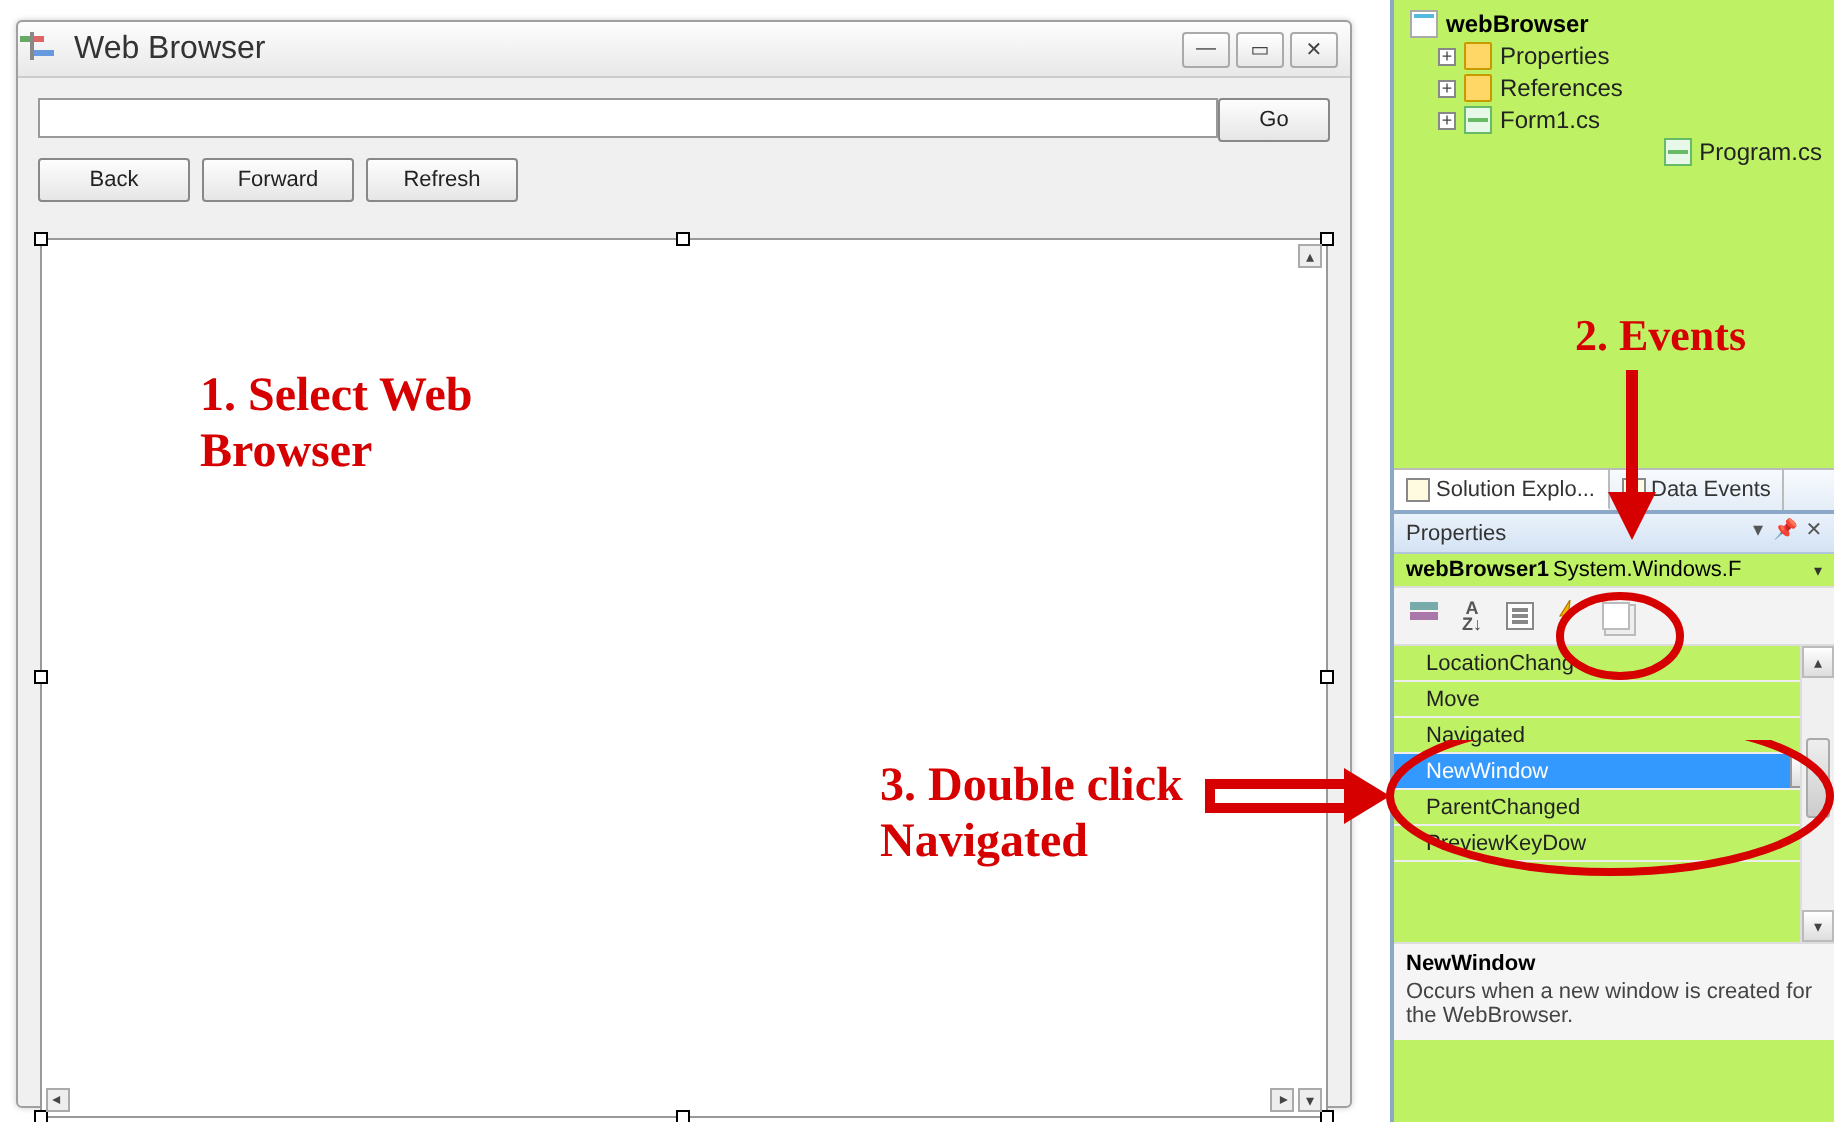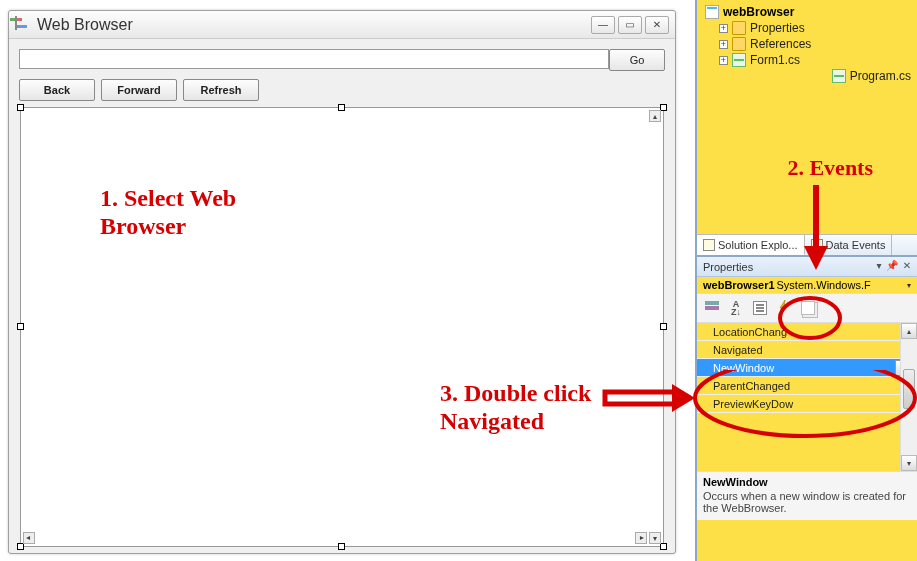--- a/index.html
+++ b/index.html
@@ -15,34 +15,34 @@
 .app-icon-bottom { position: absolute; left: 1px; bottom: 1px; width: 10px; height: 3px; background: #69d; }
 .title-text { flex: 1; font-size: 16px; color: #333; }
 .win-buttons { display: flex; gap: 3px; }
 .win-btn { width: 24px; height: 18px; border: 1px solid #aaa; border-radius: 2px; background: linear-gradient(#fff,#e8e8e8); display: flex; align-items: center; justify-content: center; font-size: 10px; color: #444; }
 
 .form-body { padding: 10px; }
 .url-row { display: flex; gap: 0; margin-bottom: 8px; }
 .url-input { flex: 1; height: 20px; border: 1px solid #999; background: #fff; padding: 0 4px; }
 .btn { height: 22px; border: 1px solid #888; border-radius: 2px; background: linear-gradient(#fdfdfd,#e6e6e6); padding: 0 18px; font-size: 11px; color: #222; display: inline-flex; align-items: center; justify-content: center; cursor: default; }
 .btn.go { flex: 0 0 56px; padding: 0; }
-.nav-row { display: flex; gap: 6px; margin-bottom: 6px; font-weight: bold; }
+.nav-row { display: flex; gap: 6px; margin-bottom: 18px; }
 .nav-row .btn { width: 76px; padding: 0; }
 
 .canvas-area { position: relative; width: 644px; height: 440px; border: 1px solid #999; background: #fff; margin: 0 auto; }
 .sel-handle { position: absolute; width: 7px; height: 7px; border: 1px solid #000; background: #fff; }
 .h-tl { left: -4px; top: -4px; } .h-t { left: 50%; top: -4px; margin-left: -4px; } .h-tr { right: -4px; top: -4px; }
 .h-l { left: -4px; top: 50%; margin-top: -4px; } .h-r { right: -4px; top: 50%; margin-top: -4px; }
 .h-bl { left: -4px; bottom: -4px; } .h-b { left: 50%; bottom: -4px; margin-left: -4px; } .h-br { right: -4px; bottom: -4px; }
 
 .scroll-arrow { position: absolute; width: 12px; height: 12px; background: #eee; border: 1px solid #aaa; display: flex; align-items: center; justify-content: center; font-size: 8px; color: #444; }
 .sa-tr { right: 2px; top: 2px; } .sa-br { right: 2px; bottom: 2px; } .sa-bl2 { right: 16px; bottom: 2px; transform: rotate(-90deg); } .sa-bl3 { left: 2px; bottom: 2px; transform: rotate(90deg); }
 
 
-.right-col { position: absolute; right: 0; top: 0; width: 222px; height: 561px; border-left: 2px solid #8ba8c8; background: #fde047; }
+.right-col { position: absolute; right: 0; top: 0; width: 222px; height: 561px; border-left: 2px solid #8ba8c8; background: #bef264; }
 .tree { padding: 4px 6px 10px 8px; font-size: 12px; }
 .tree-item { display: flex; align-items: center; gap: 4px; padding: 1px 0; }
 .tree-lvl1 { padding-left: 14px; } .tree-lvl2 { padding-left: 30px; justify-content: flex-end; }
 .expander { width: 9px; height: 9px; border: 1px solid #888; display: inline-flex; align-items: center; justify-content: center; font-size: 9px; line-height: 7px; color: #444; background: #fff; cursor: default; }
 .node-icon { width: 14px; height: 14px; display: inline-block; }
 .icon-folder { background: #ffd766; border: 1px solid #c79a00; border-radius: 1px; }
 .icon-cs { background: #e8f8e8; border: 1px solid #6b6; position: relative; }
 .icon-cs::after { content:""; position:absolute; left:1px; top:5px; width:10px; height:2px; background:#6b6; }
 .icon-proj { background: #fff; border: 1px solid #aaa; position: relative; }
 .icon-proj::after { content:""; position:absolute; left:1px; top:1px; width:10px; height:2px; background:#5bd; }
@@ -210,20 +210,23 @@
       </div>
       <div class="ptool">
           <span class="ptool-icon-pages"></span>
         </div>
     </div>
     <div class="props-list">
       <div class="props-row">
           <span>LocationChang</span>
         </div>
       <div class="props-row">
+          <span>Move</span>
+        </div>
+      <div class="props-row">
           <span>Navigated</span>
         </div>
       <div class="props-row selected">
         <span>NewWindow</span>
         <span class="val-dd">▾</span>
       </div>
       <div class="props-row">
           <span>ParentChanged</span>
         </div>
       <div class="props-row">

